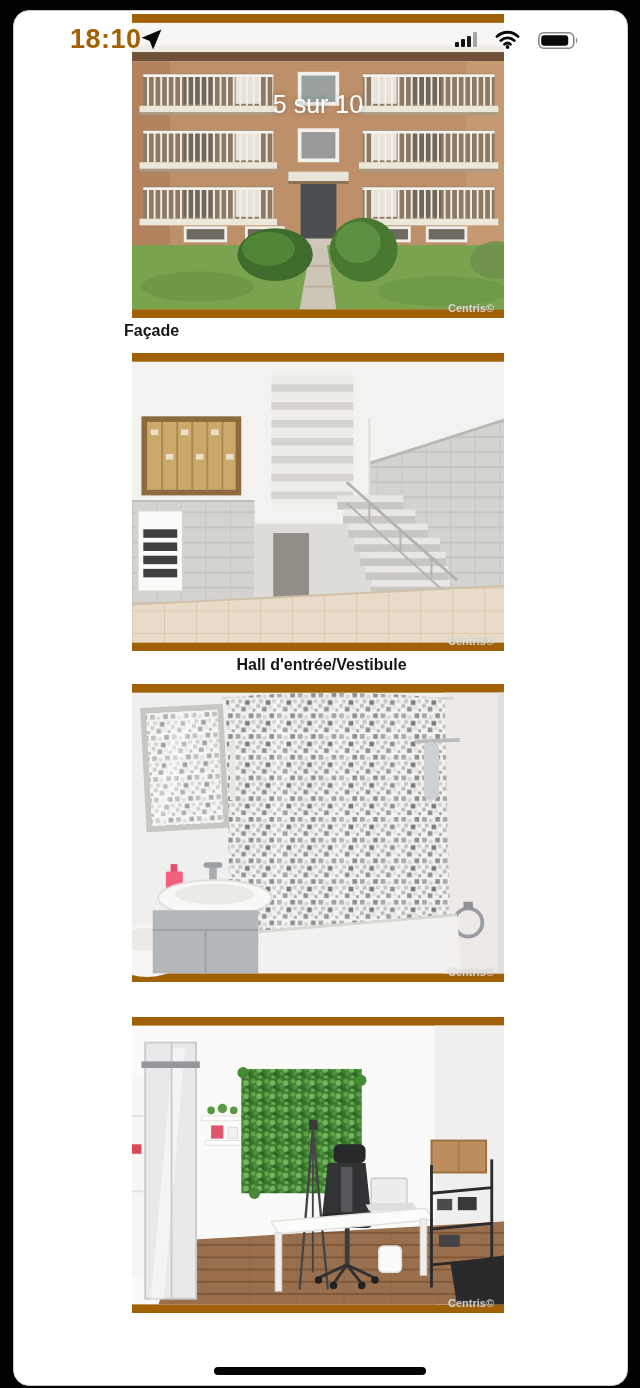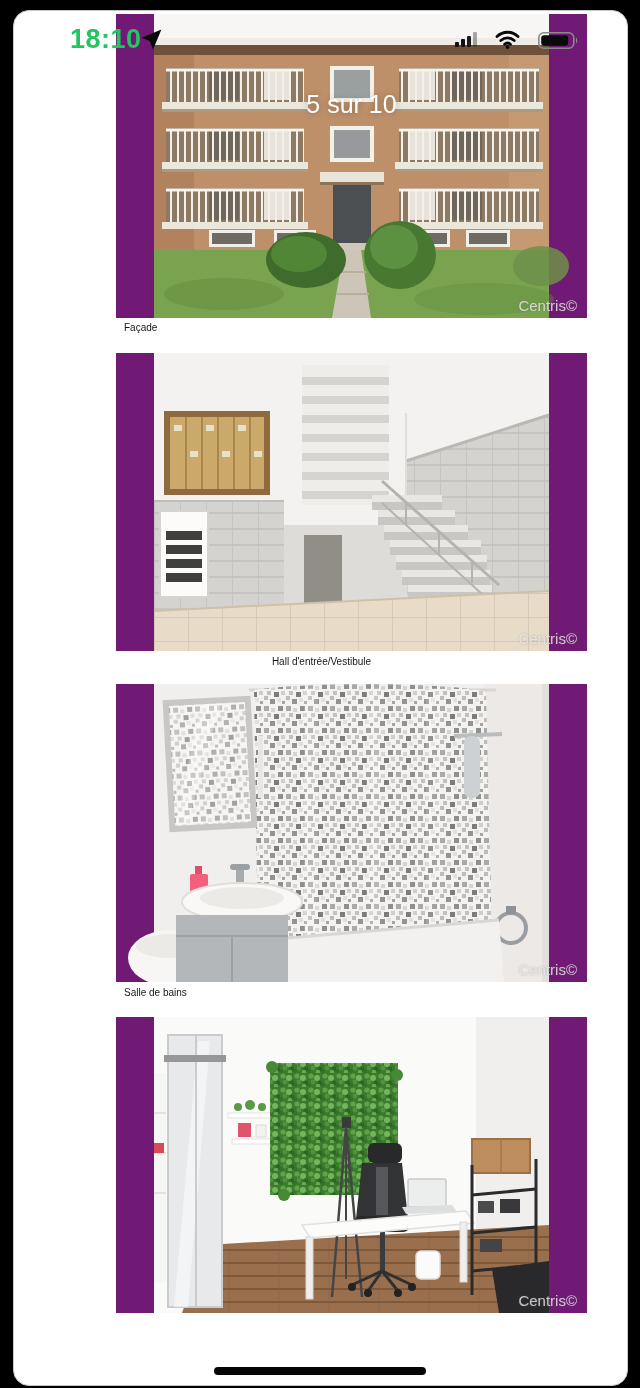--- a/index.html
+++ b/index.html
@@ -1,29 +1,29 @@
 <!DOCTYPE html>
 <html><head>
 <meta charset="utf-8">
 <style>
   html,body{margin:0;padding:0;background:#000;}
   .page{position:relative;width:640px;height:1388px;background:#000;overflow:hidden;
         font-family:"Liberation Sans","DejaVu Sans",sans-serif;}
   .screen{position:absolute;left:13px;top:10px;width:613px;height:1374px;background:#ffffff;
           border:1px solid #c8c8ca;border-radius:16px;}
   
-  .time{position:absolute;left:70px;top:24px;font-size:27px;font-weight:700;color:#22c55e;letter-spacing:.5px;}
+  .time{position:absolute;left:70px;top:24px;font-size:27px;font-weight:700;color:#a16207;letter-spacing:.5px;}
   .icon{position:absolute;}
   
-  .photo{position:absolute;left:116px;width:471px;margin:0;padding:0;background:#701a75;overflow:hidden;}
+  .photo{position:absolute;left:132px;width:372px;margin:0;padding:0;background:#a16207;overflow:hidden;}
   .photo svg{display:block;width:100%;height:100%;}
-  .caption{position:absolute;left:124px;width:395px;font-size:10px;font-weight:400;color:#161616;}
+  .caption{position:absolute;left:124px;width:395px;font-size:16px;font-weight:700;color:#161616;}
   .counter{position:absolute;left:0;top:76px;width:100%;text-align:center;color:#ffffff;
            font-size:25px;font-weight:400;text-shadow:0 0 6px rgba(0,0,0,.30);}
-  .watermark{position:absolute;right:10px;bottom:4px;font-size:15px;font-weight:400;
+  .watermark{position:absolute;right:10px;bottom:4px;font-size:11px;font-weight:700;
              color:rgba(238,238,238,.78);text-shadow:0 0 2px rgba(110,110,110,.45);}
   .home-indicator{position:absolute;left:214px;top:1367px;width:212px;height:8px;border-radius:4px;background:#060606;}
 </style>
 </head>
 <body>
 
 <div class="page">
   <div class="screen"></div>
 
   <figure class="photo" style="top:14px;height:304px;">
@@ -260,21 +260,20 @@
       <rect x="82" y="184" width="8" height="24" rx="3" fill="#a7acb0"></rect>
       <rect x="76" y="180" width="20" height="6" rx="3" fill="#9aa0a4"></rect>
       <ellipse cx="88" cy="218" rx="60" ry="19" fill="#f9f8f6" stroke="#e0dedb" stroke-width="2"></ellipse>
       <ellipse cx="88" cy="214" rx="42" ry="11" fill="#eceae7"></ellipse>
       <rect x="22" y="231" width="112" height="67" fill="#b4b7b9"></rect>
       <line x1="22" y1="252" x2="134" y2="252" stroke="#9ea1a3" stroke-width="2"></line>
       <line x1="78" y1="252" x2="78" y2="298" stroke="#9ea1a3" stroke-width="2"></line>
     </svg>
     <div class="watermark">Centris©</div>
   </figure>
-  <div class="caption" style="top:987px;">Salle de bains</div>
 
   <figure class="photo" style="top:1017px;height:296px;">
     <svg viewBox="0 0 395 296">
       <defs>
         <pattern id="p4-leaf" width="14" height="14" patternUnits="userSpaceOnUse">
           <rect width="14" height="14" fill="#3c7a2e"></rect>
           <circle cx="3" cy="3" r="2.6" fill="#5fa349"></circle>
           <circle cx="9" cy="5" r="3" fill="#74b65e"></circle>
           <circle cx="12" cy="10" r="2.6" fill="#2d6522"></circle>
           <circle cx="5" cy="9" r="2.4" fill="#4f9340"></circle>

